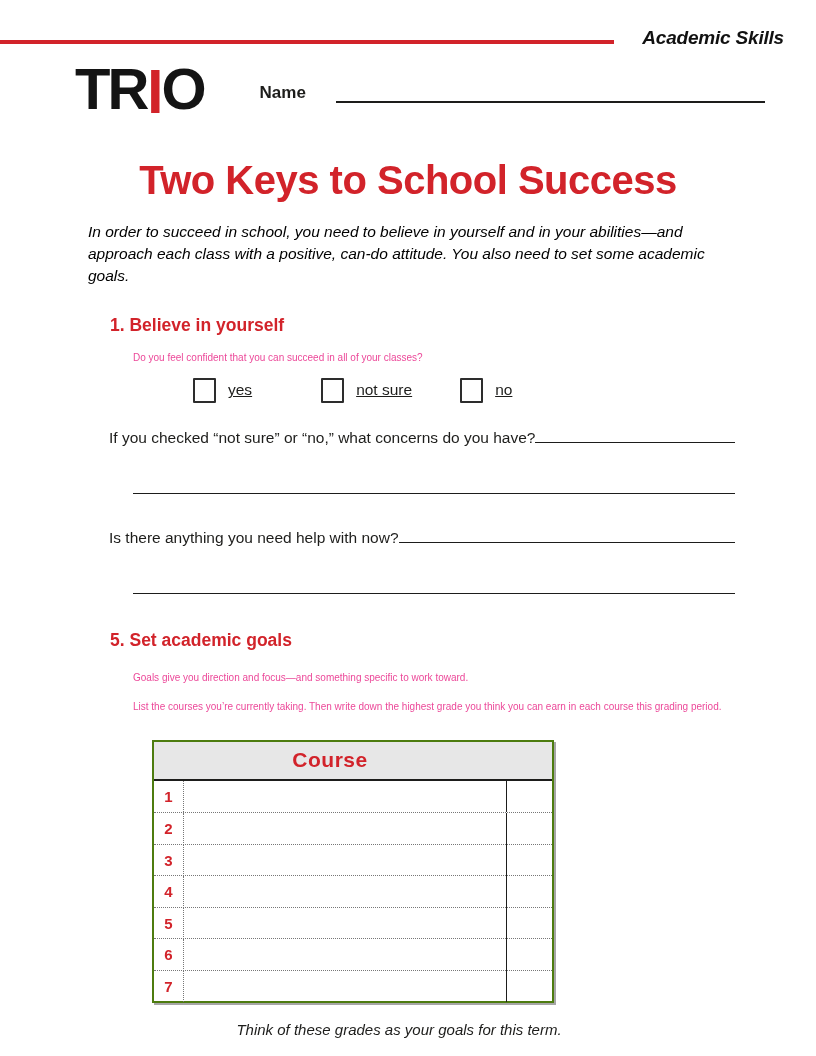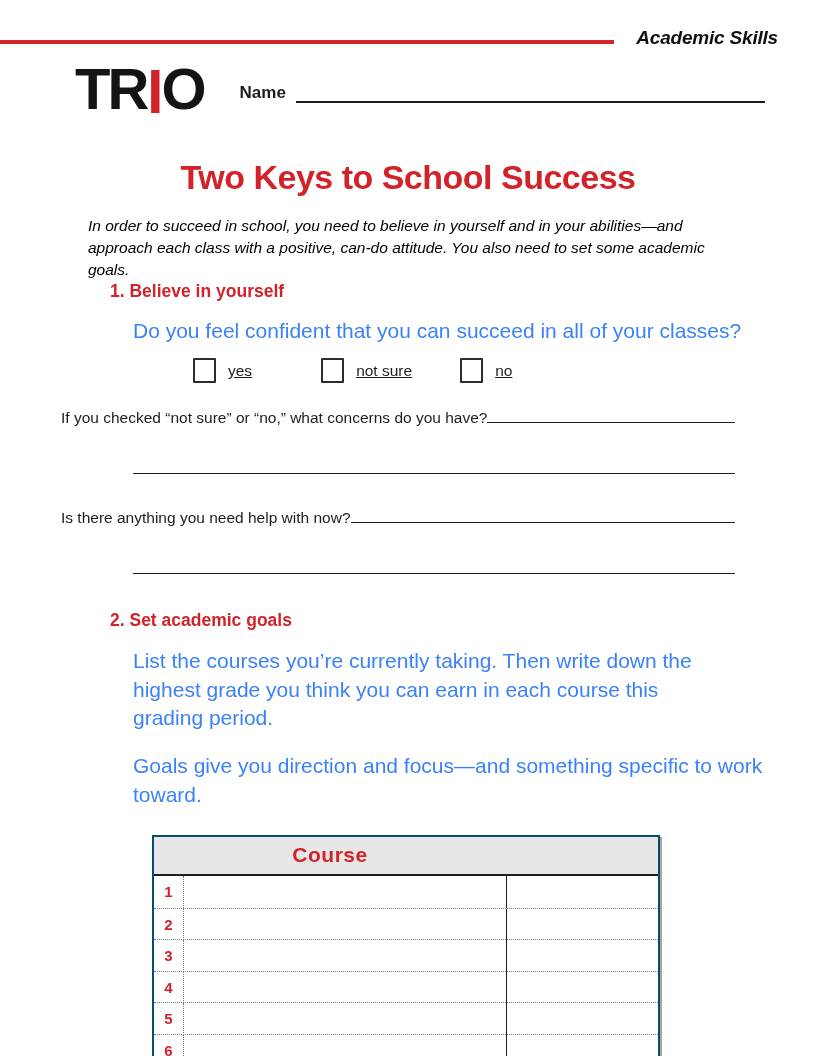--- a/index.html
+++ b/index.html
@@ -17,32 +17,33 @@
 
   
   .top-rule {
     position: absolute;
     left: 0; top: 40px;
     width: 614px; height: 4px;
     background: #d2232a;
   }
   .category-label {
     position: absolute;
-    top: 27px; right: 38px;
+    top: 27px; right: 32px;
     font-size: 19px;
     font-weight: bold;
     font-style: italic;
     color: #111111;
     letter-spacing: -0.2px;
   }
 
   .logo-row {
     display: flex;
     align-items: center;
     margin: 60px 51px 0 75px;
+    gap: 20px;
   }
   .logo {
     font-weight: bold;
     font-size: 58px;
     letter-spacing: -3px;
     line-height: 1;
     color: #141414;
     white-space: nowrap;
   }
   .logo .logo-i {
@@ -65,46 +66,46 @@
     height: 28px;
     align-self: center;
   }
 
   
   .doc-title {
     margin-top: 40px;
     text-align: center;
     color: #d2232a;
     font-weight: bold;
-    font-size: 34px;
+    font-size: 40px;
     letter-spacing: -0.5px;
   }
   .intro {
     margin: 18px 90px 0 88px;
     font-style: italic;
     font-size: 15.5px;
     line-height: 1.42;
     color: #000000;
   }
 
   
   .section-heading {
     margin-left: 110px;
     color: #d2232a;
     font-weight: bold;
     font-size: 17.5px;
   }
-  .s1-heading { }
+  .s1-heading { margin-top: 28px; }
   .s2-heading { margin-top: 36px; }
 
   .body-text {
     margin-left: 133px;
-    font-size: 21px;
+    font-size: 10px;
     line-height: 1.35;
-    color: #3b82f6;
+    color: #ec4899;
   }
 
   .q1 { margin-top: 15px; }
 
   .checkbox-row {
     display: flex;
     align-items: center;
     margin: 13px 0 0 193px;
     text-decoration: underline;
   }
@@ -115,21 +116,21 @@
     background: #ffffff;
     border-radius: 1px;
   }
   .checkbox-label { margin-left: 12px; font-size: 15.5px; }
   .opt-gap-1 { margin-left: 69px; }
   .opt-gap-2 { margin-left: 48px; }
 
   .inline-q-row {
     display: flex;
     align-items: baseline;
-    margin-left: 61px;
+    margin-left: 109px;
     margin-right: 81px;
     font-size: 15.5px;
   }
   .q2-row { margin-top: 26px; }
   .q3-row { margin-top: 35px; }
   .write-line {
     flex: 1;
     border-bottom: 1.5px solid #1d1d1b;
     height: 14px;
     min-width: 40px;
@@ -141,22 +142,22 @@
   }
   .line-a { margin-top: 46px; }
   .line-b { margin-top: 46px; }
 
   .s2-para1 { margin-top: 20px; }
   .s2-para2 { margin-top: 16px; width: 592px; }
 
   
   .goals-table {
     margin: 26px 0 0 152px;
-    width: 508px;
-    border: 2px solid #0c4a6e;
+    width: 402px;
+    border: 2px solid #4d7c0f;
     box-shadow: 2px 2px 0 rgba(0,0,0,0.35);
   }
   .goals-table-header {
     display: grid;
     grid-template-columns: 352px 138px;
     background: #e7e7e7;
     border-bottom: 2px solid #1d1d1b;
   }
   .goals-th {
     text-align: center;
@@ -233,23 +234,23 @@
     <span class="write-line"></span>
   </div>
   <div class="full-line line-a"></div>
 
   <div class="inline-q-row q3-row">
     <span>Is there anything you need help with now?</span>
     <span class="write-line"></span>
   </div>
   <div class="full-line line-b"></div>
 
-  <div class="section-heading s2-heading">2. Set academic goals</div>
+  <div class="section-heading s2-heading">5. Set academic goals</div>
+  <div class="body-text s2-para1">Goals give you direction and focus—and something specific to work toward.</div>
   <div class="body-text s2-para2">List the courses you’re currently taking. Then write down the highest grade you think you can earn in each course this grading period.</div>
-  <div class="body-text s2-para1">Goals give you direction and focus—and something specific to work toward.</div>
 
   <div class="goals-table">
     <div class="goals-table-header">
       <div class="goals-th">Course</div>
     </div>
     <div class="goals-row">
       <div class="goals-num">1</div>
       <div class="goals-course"></div>
       <div class="goals-grade"></div>
     </div>

